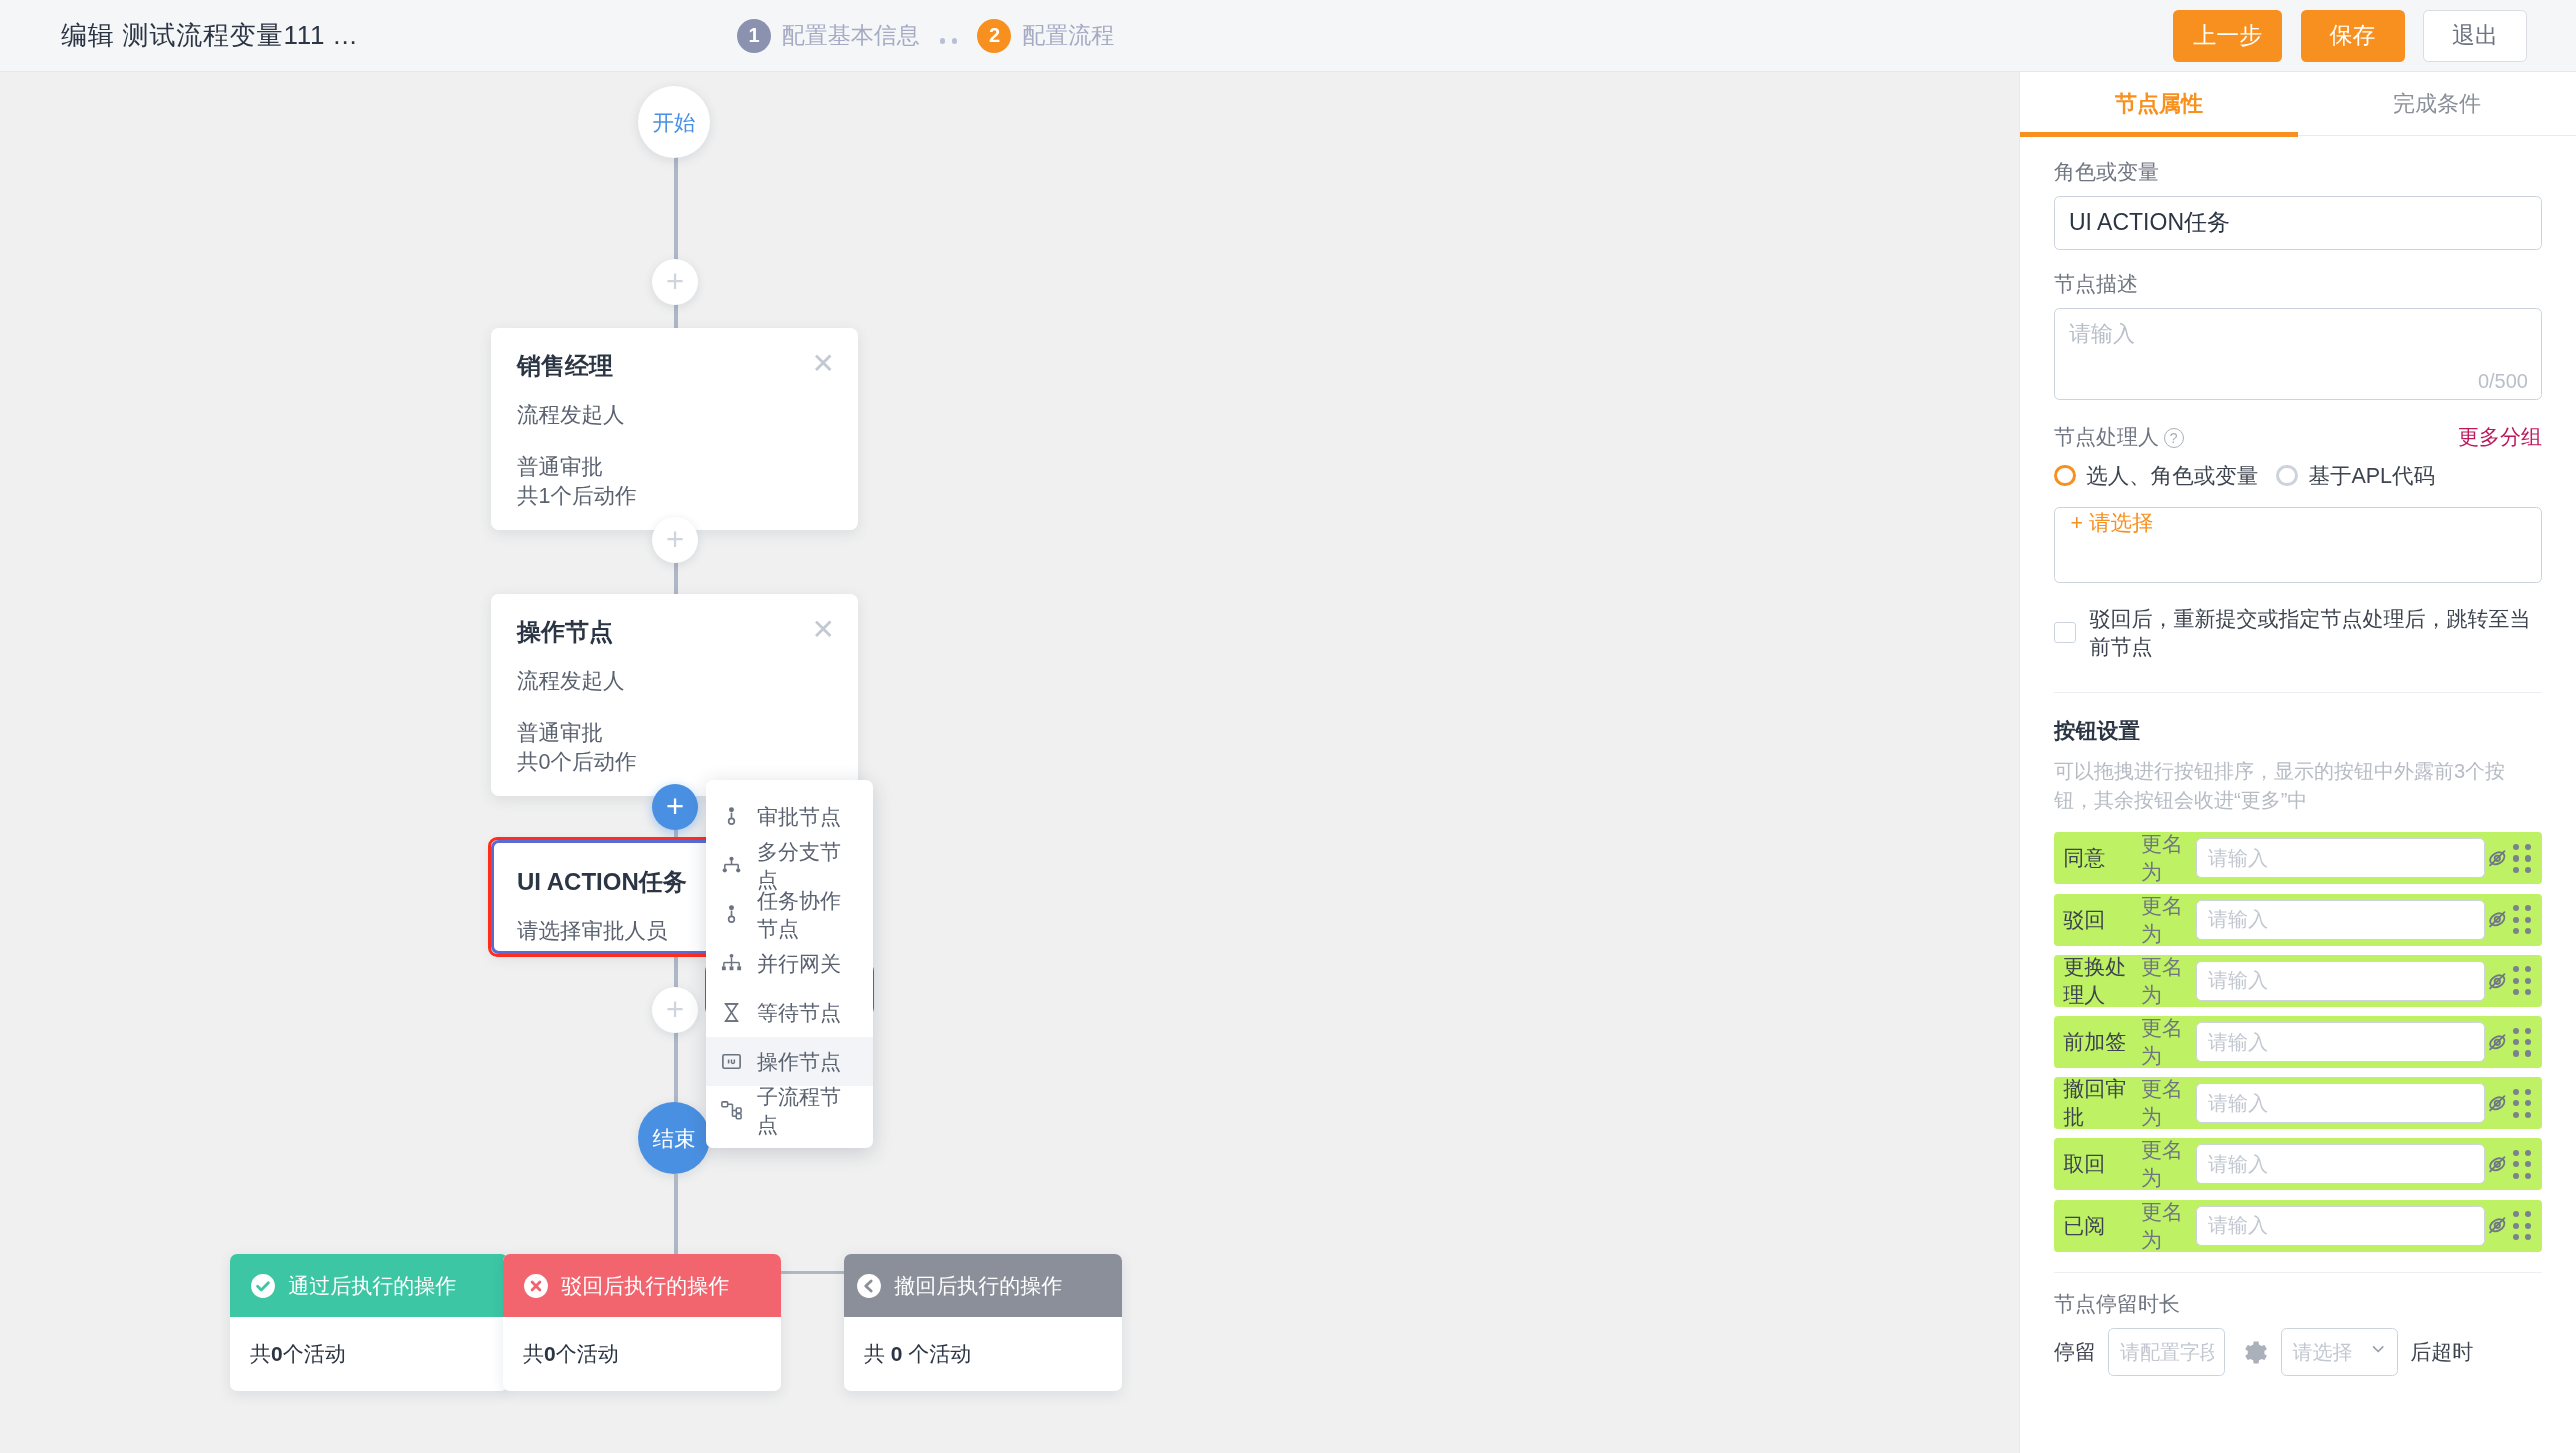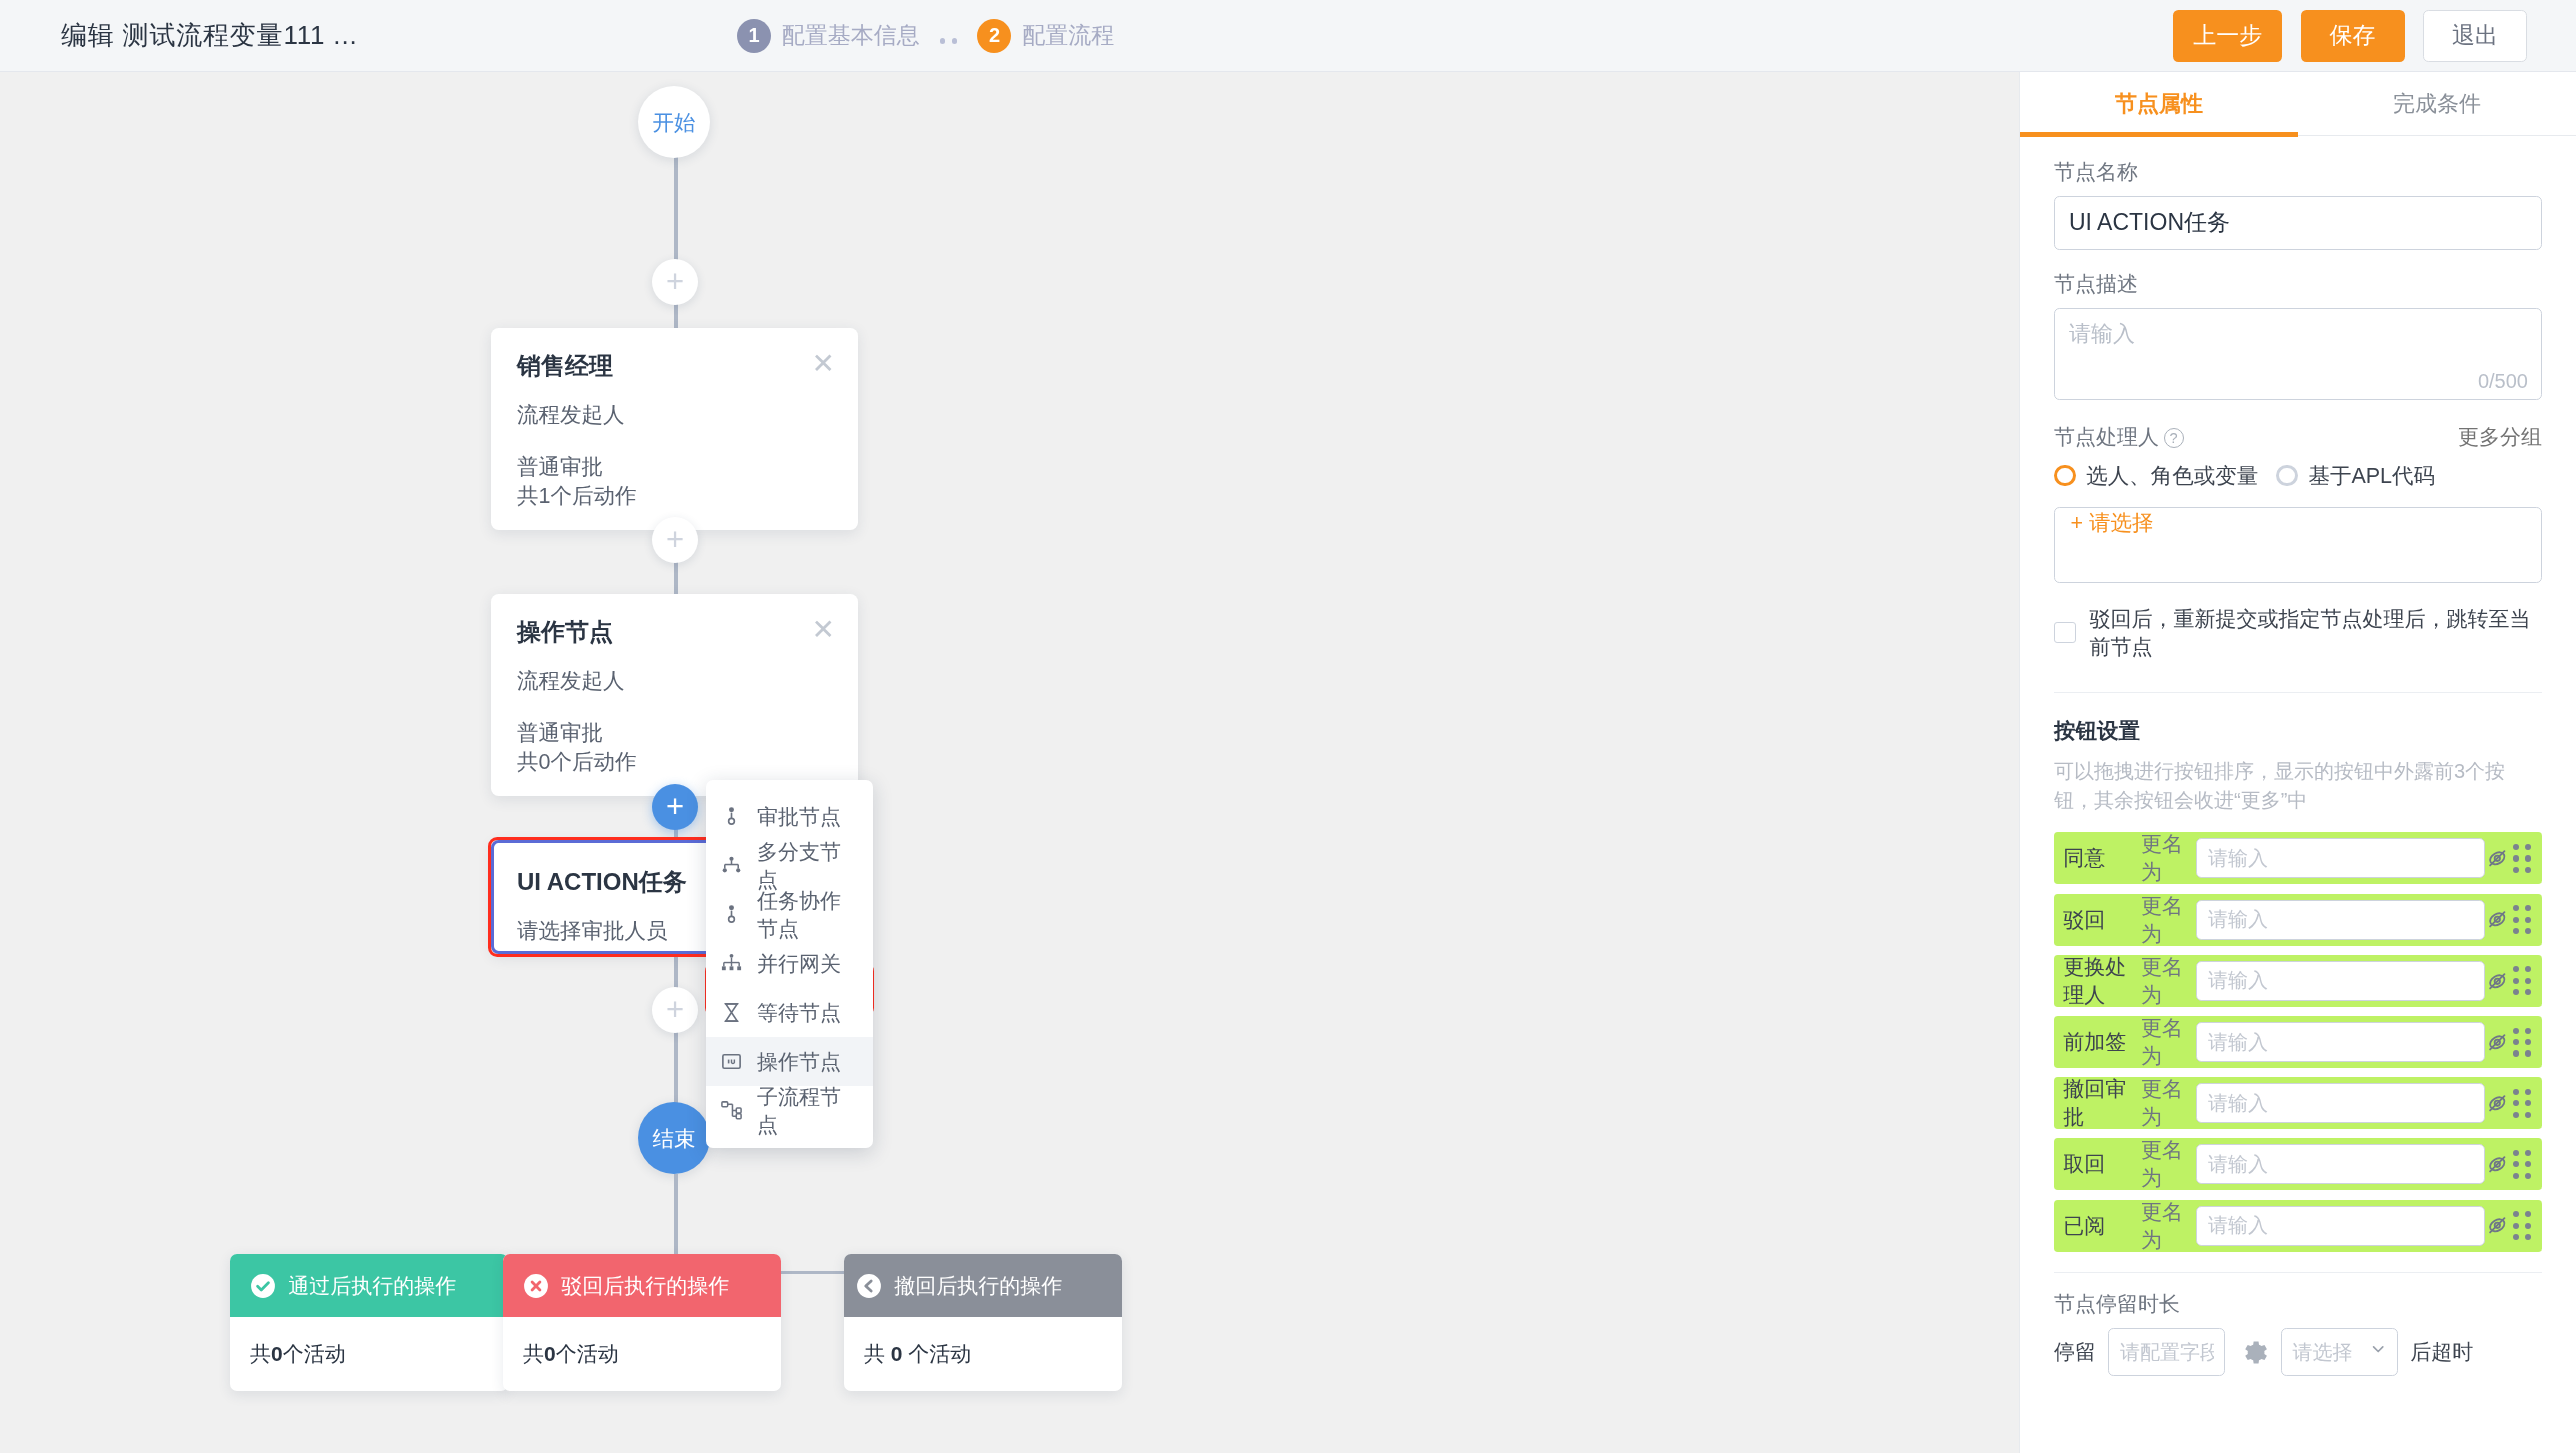--- a/index.html
+++ b/index.html
@@ -193,21 +193,21 @@
     font-size: 20px; color: #b9bfc9;
   }
 
   .row-between { display: flex; justify-content: space-between; align-items: center; }
   .help-icon {
     display: inline-flex; align-items: center; justify-content: center;
     width: 20px; height: 20px; border-radius: 50%;
     border: 1.5px solid #a9b0ba; color: #a9b0ba; font-size: 14.6px;
     margin-left: 4.6px; vertical-align: middle;
   }
-  .link-blue { font-size: 21px; color: #737373; cursor: pointer; }
+  .link-blue { font-size: 21px; color: #be185d; cursor: pointer; }
 
   .radio-row { display: flex; align-items: flex-end; gap: 18px; margin: 10.7px 0 17px 0; }
   .radio { display: flex; align-items: center; gap: 10.7px; font-size: 21.5px; color: #3d444f; cursor:pointer;}
   .radio-dot {
     width: 21.5px; height: 21.5px; border-radius: 50%;
     border: 3.1px solid #cdd3dd; background: #fff; flex: none;
   }
   .radio-dot.on { border-color: #f7901e; }
 
   .select-box {
@@ -499,21 +499,21 @@
 
   <div class="panel">
 
     <div class="panel-tabs">
       <div class="panel-tab active">节点属性</div>
       <div class="panel-tab">完成条件</div>
     </div>
 
     <div class="panel-body">
 
-      <div class="field-label">节点名称</div>
+      <div class="field-label">角色或变量</div>
       <input class="text-input" style="margin-bottom: 20px;" value="UI ACTION任务">
 
       <div class="field-label">节点描述</div>
       <div class="textarea-wrap">
         <textarea class="text-area" placeholder="请输入" style=""></textarea>
         <div class="ta-count">0/500</div>
       </div>
 
       <div class="row-between">
         <div class="field-label" style="margin-bottom:0;">

